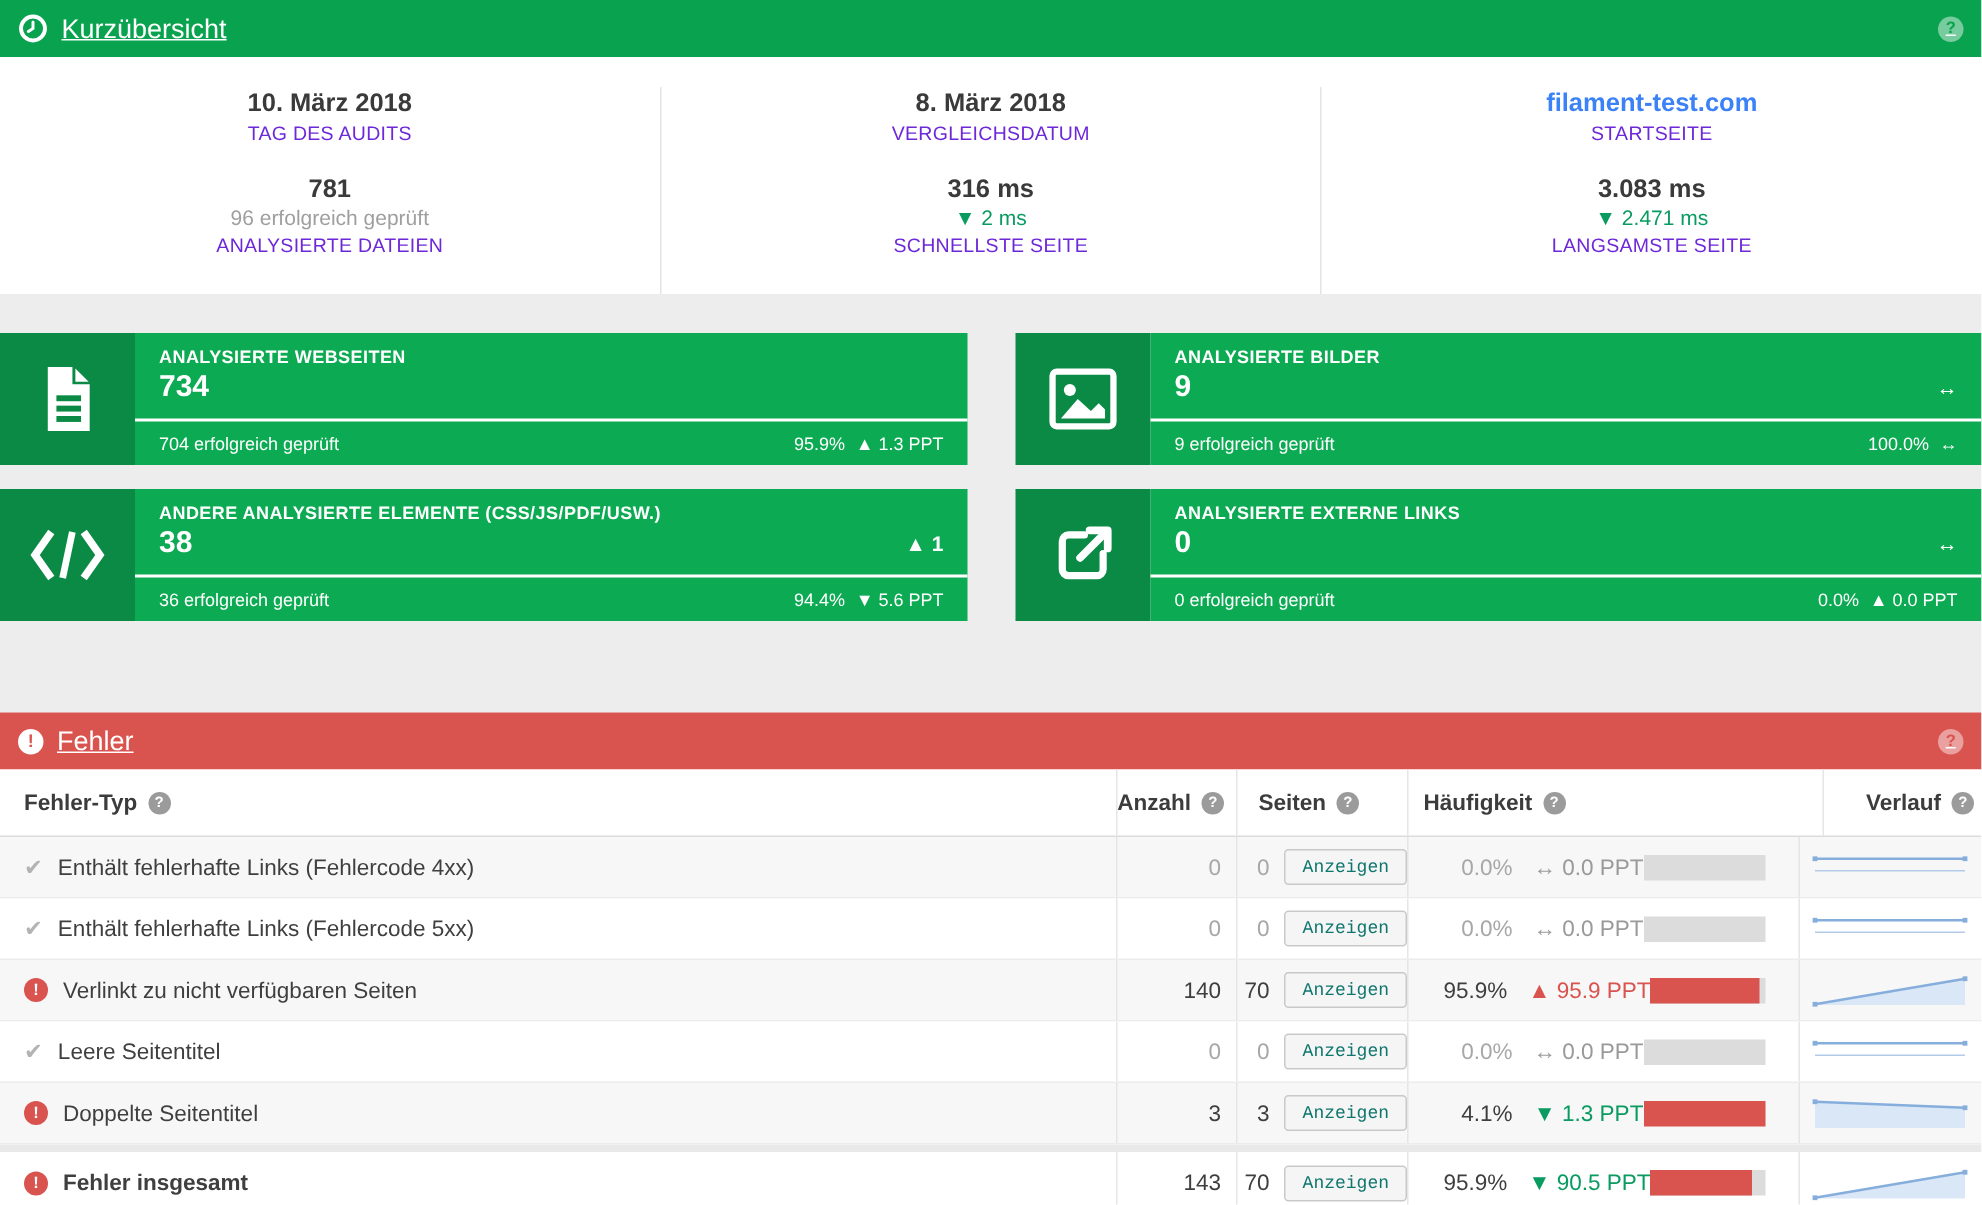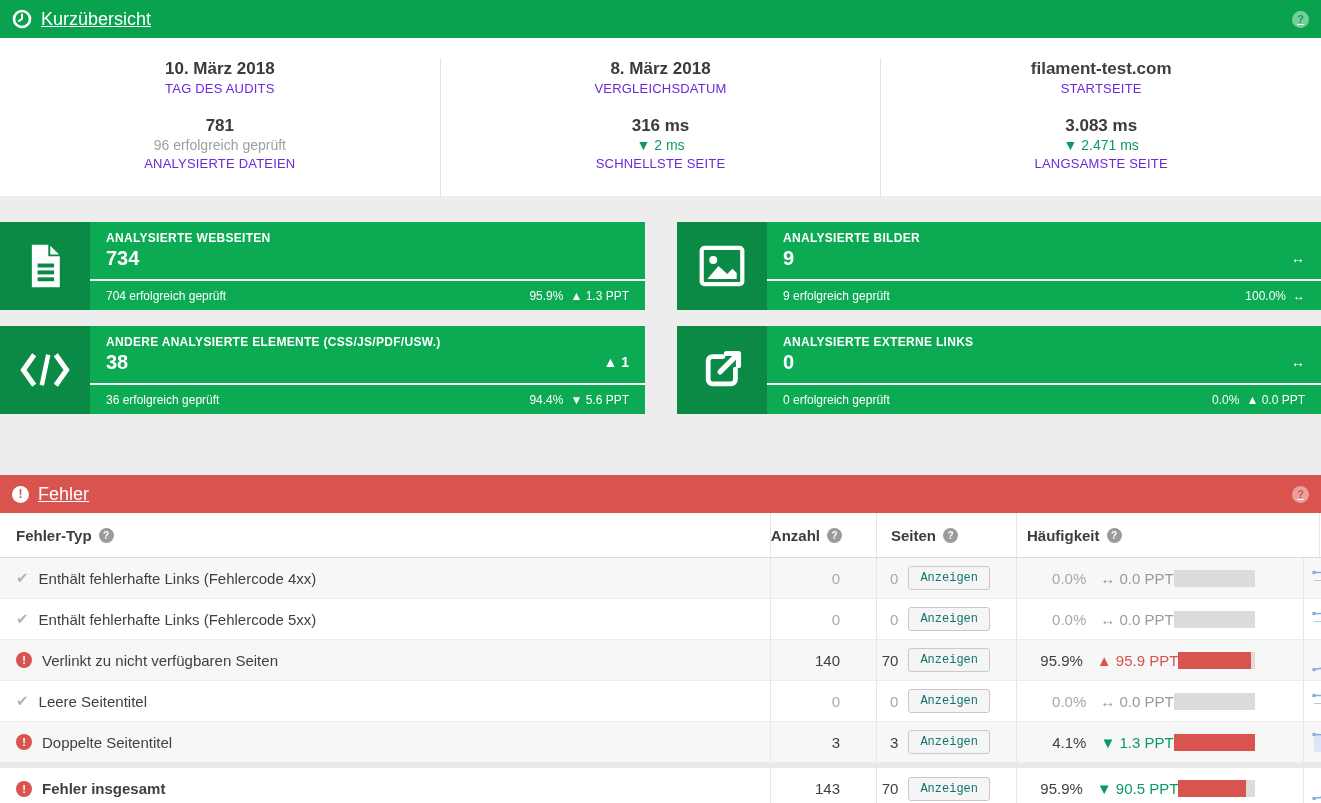--- a/index.html
+++ b/index.html
@@ -24,21 +24,21 @@
   .err-circle {
     width:17px; height:17px; border-radius:50%; background:#fff; color:#d9534f;
     font-weight:700; font-size:12px; display:flex; align-items:center; justify-content:center;
   }
   
   .summary { height:158px; background:#fff; display:flex; padding:20px 0 0;justify-content:center; }
   .sum-col { flex:1; text-align:center; }
   .sum-col + .sum-col { border-left:1px solid #e4e4e4; }
   .sum-top { padding-bottom:17px; }
   .sum-value { font-size:17px; font-weight:700; color:#3a3a3a; line-height:21px; }
-  .sum-value.link { color:#404040; cursor:pointer; }
+  .sum-value.link { color:#3b82f6; cursor:pointer; }
   .sum-label { font-size:13px; color:#6d28d9; line-height:19px; letter-spacing:.2px; }
   .sum-sub { font-size:14px; line-height:18px; }
   .sum-sub.muted { color:#9f9f9f; }
   .sum-sub.positive { color:#0a9b61; }
   .sum-sub:empty { display:none; }
   
   .cards-band { height:279px; background:#ededed; padding-top:26px; }
   .cards-grid { display:grid; grid-template-columns:645px 644px; column-gap:32px; row-gap:16px; }
   .card { display:flex; height:88px; }
   .card-icon { width:90px; background:#0a8a44; display:flex; align-items:center; justify-content:center; flex:none; }
@@ -46,21 +46,21 @@
   .card-top { flex:1; padding:9px 16px 0; }
   .card-label { font-size:12px; font-weight:700; letter-spacing:.3px; }
   .card-value-row { display:flex; align-items:center; margin-top:1px; }
   .card-value { font-size:20px; font-weight:700; line-height:24px; }
   .card-indicator { margin-left:auto; font-size:14px; font-weight:700; }
   .card-indicator:empty { display:none; }
   .card-divider { height:2px; background:#fff; }
   .card-footer { height:29px; display:flex; align-items:center; padding:0 16px; font-size:12px;text-align:center; }
   .card-footer-right { margin-left:auto; display:flex; align-items:center; gap:7px; }
   
-  .t-head, .t-row { display:grid; grid-template-columns:744px 80px 114px 261px 122px;gap:26px; }
+  .t-head, .t-row { display:grid; grid-template-columns:744px 80px 114px 261px 122px; }
   .t-head { height:45px; border-bottom:1px solid #dcdcdc; font-weight:700; font-size:15px; background:#fff; }
   .hc, .c { display:flex; align-items:center; }
   .hc + .hc, .c + .c { border-left:1px solid #e6e6e6; }
   .h-type { padding-left:16px; }
   .h-count { justify-content:flex-end; padding-right:8px; }
   .h-pages { padding-left:14px; }
   .h-freq { padding-left:10px; }
   .h-trend { padding-left:28px;margin-left:16px; }
   .q {
     width:15px; height:15px; border-radius:50%; background:#9b9b9b; color:#fff;

